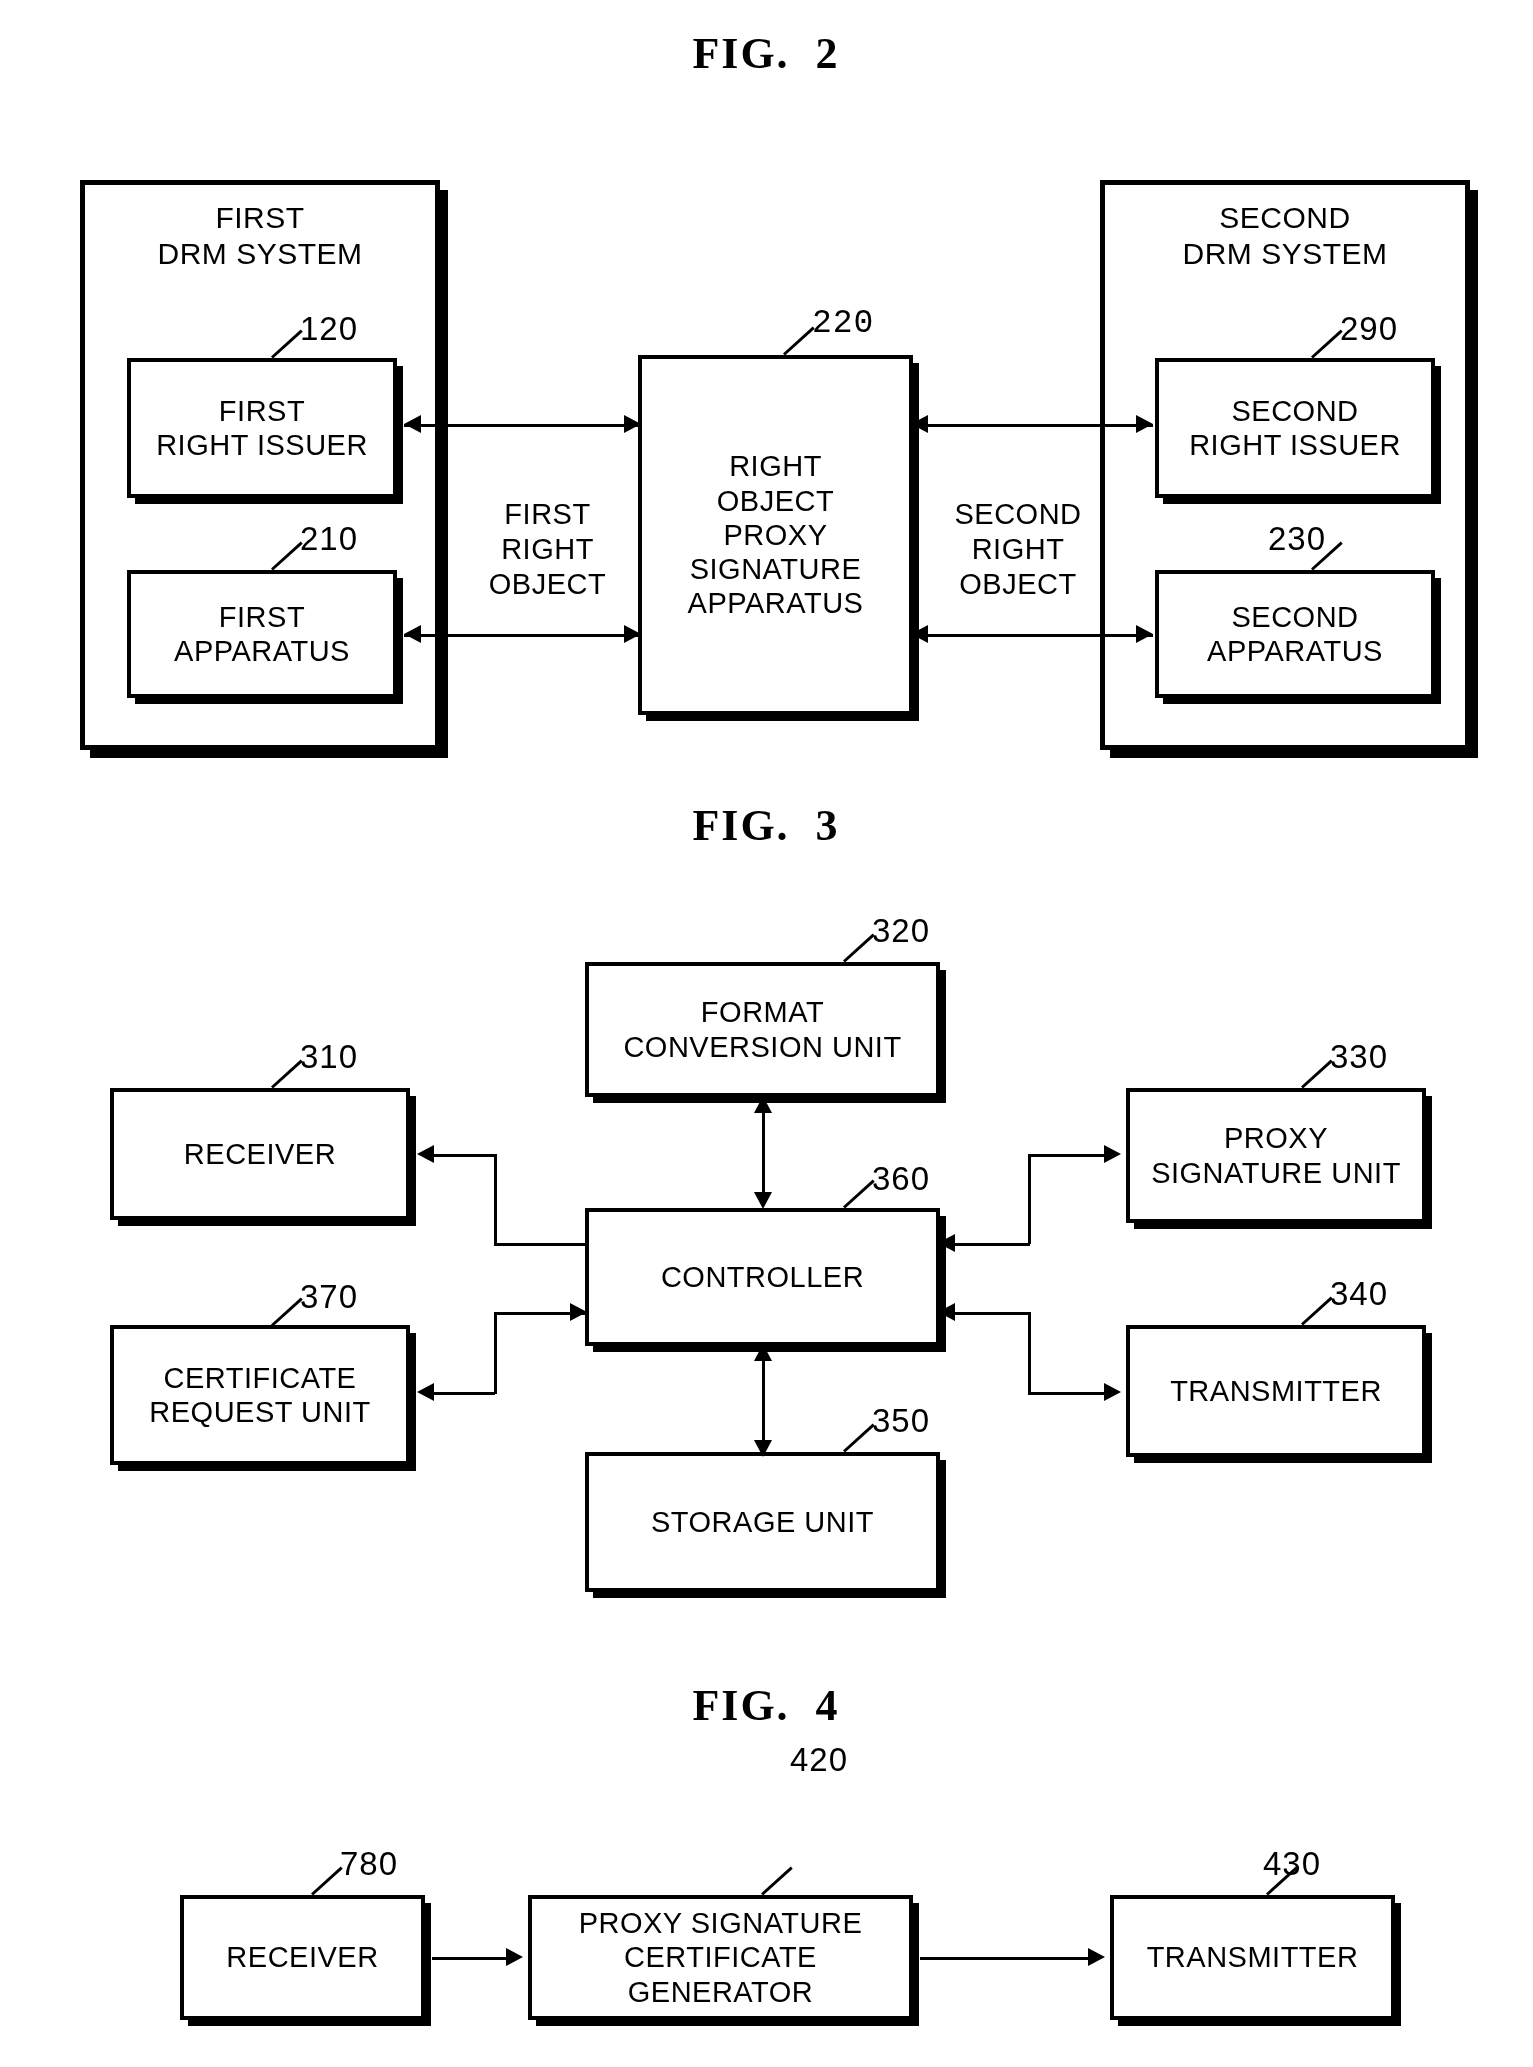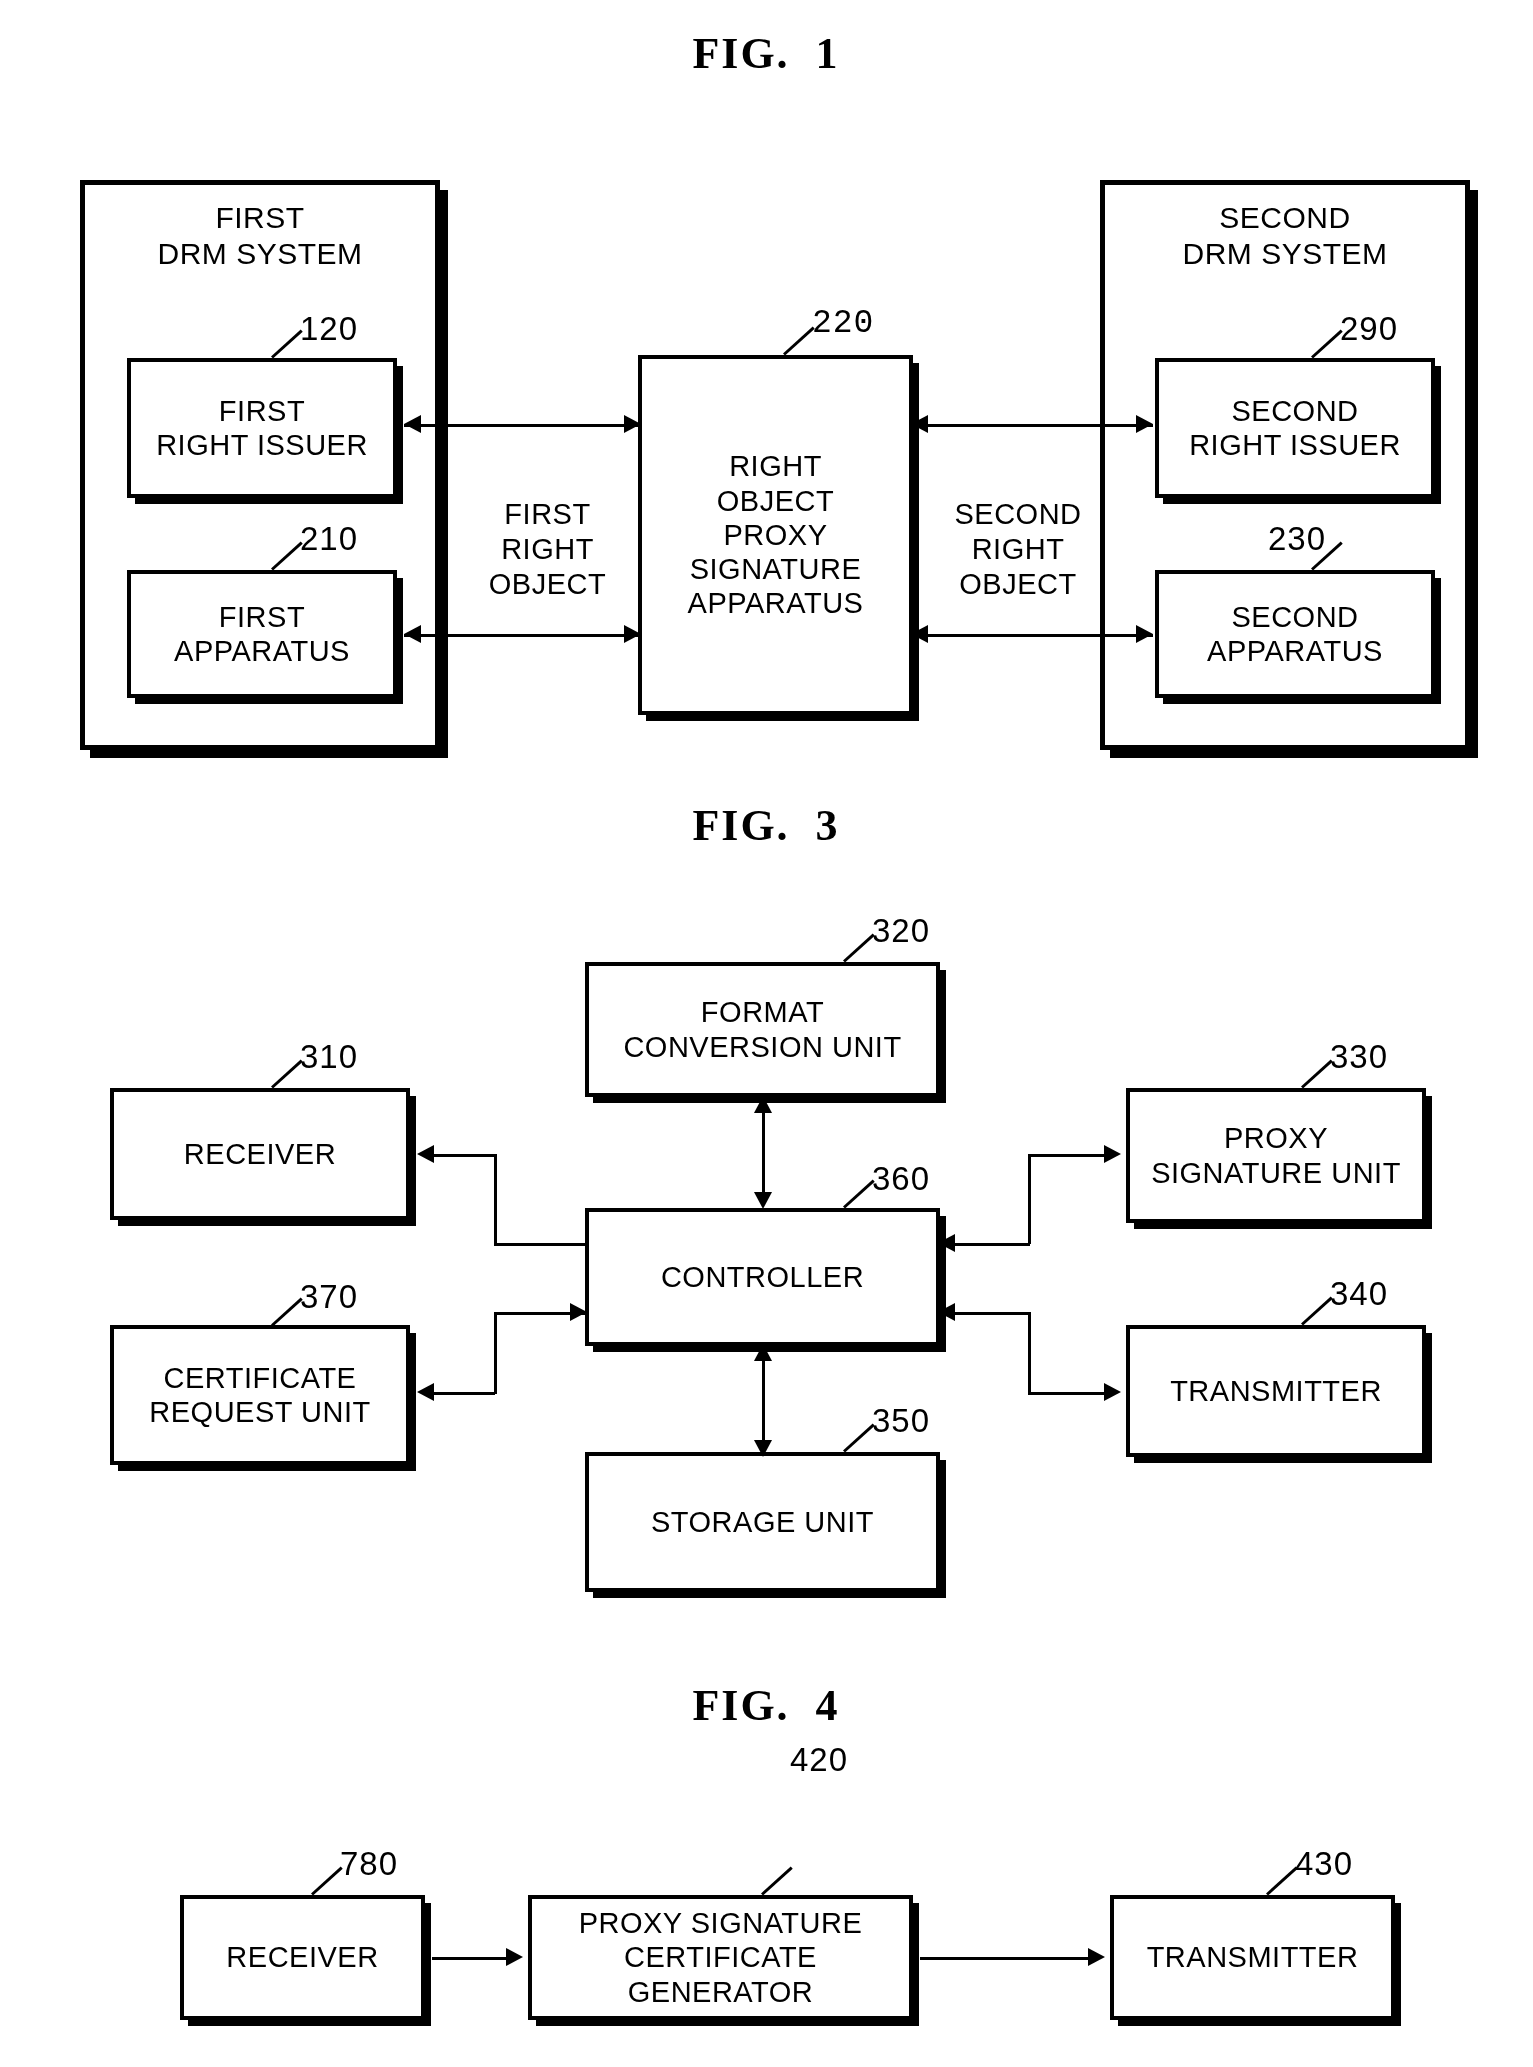--- a/index.html
+++ b/index.html
@@ -81,21 +81,21 @@
   .vline { position: absolute; width: 0; border-left: 3px solid #000; }
   .arrow { position: absolute; width: 0; height: 0; }
   .arr-r { border-top: 9px solid transparent; border-bottom: 9px solid transparent; border-left: 17px solid #000; }
   .arr-l { border-top: 9px solid transparent; border-bottom: 9px solid transparent; border-right: 17px solid #000; }
   .arr-u { border-left: 9px solid transparent; border-right: 9px solid transparent; border-bottom: 17px solid #000; }
   .arr-d { border-left: 9px solid transparent; border-right: 9px solid transparent; border-top: 17px solid #000; }
 </style>
 </head>
 <body>
 
-<div class="fig-title" style="left:566px; top:28px; width:400px;">FIG.  1</div>
+<div class="fig-title" style="left:566px; top:28px; width:400px;">FIG.  2</div>
 
 <div class="outerbox" style="left:80px; top:180px; width:360px; height:570px;"></div>
 <div class="outer-label" style="left:80px; top:200px; width:360px;">FIRST
 DRM SYSTEM</div>
 
 <div class="outerbox" style="left:1100px; top:180px; width:370px; height:570px;"></div>
 <div class="outer-label" style="left:1100px; top:200px; width:370px;">SECOND
 DRM SYSTEM</div>
 
 <div class="box" style="left:127px; top:358px; width:270px; height:140px;">FIRST
@@ -219,20 +219,20 @@
 <div class="box" style="left:180px; top:1895px; width:245px; height:125px;">RECEIVER</div>
 <div class="ref" style="left:340px; top:1845px;">780</div>
 <div class="leader" style="left:312px; top:1893px; width:40px; transform:rotate(-42deg);"></div>
 
 <div class="box" style="left:528px; top:1895px; width:385px; height:125px;">PROXY SIGNATURE
 CERTIFICATE GENERATOR</div>
 <div class="ref" style="left:790px; top:1741px;">420</div>
 <div class="leader" style="left:762px; top:1893px; width:40px; transform:rotate(-42deg);"></div>
 
 <div class="box" style="left:1110px; top:1895px; width:285px; height:125px;">TRANSMITTER</div>
-<div class="ref" style="left:1295px; top:1845px;">430</div>
+<div class="ref" style="left:1263px; top:1845px;">430</div>
 <div class="leader" style="left:1267px; top:1893px; width:40px; transform:rotate(-42deg);"></div>
 
 <div class="hline" style="left:432px; top:1957px; width:80px;"></div>
 <div class="arrow arr-r" style="left:506px; top:1948px;"></div>
 
 <div class="hline" style="left:920px; top:1957px; width:174px;"></div>
 <div class="arrow arr-r" style="left:1088px; top:1948px;"></div>
 
 </body></html>

